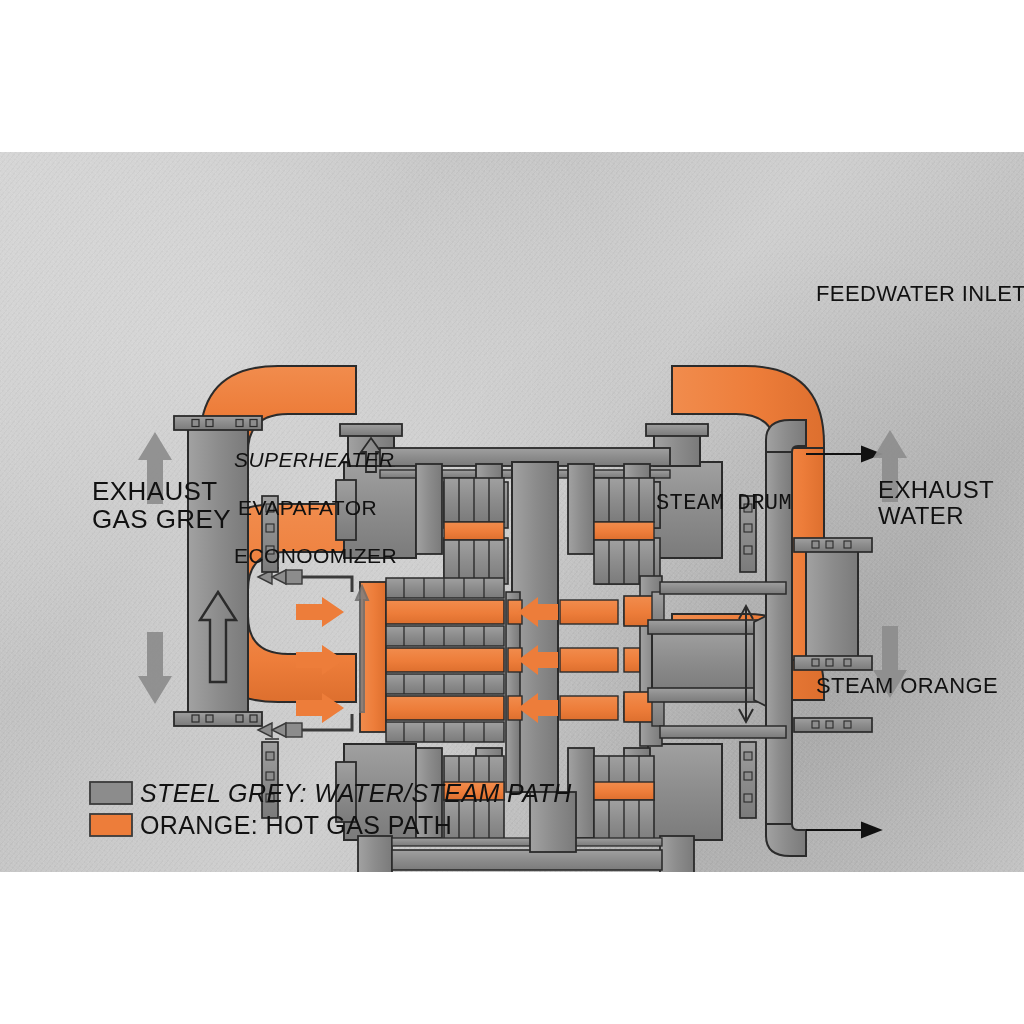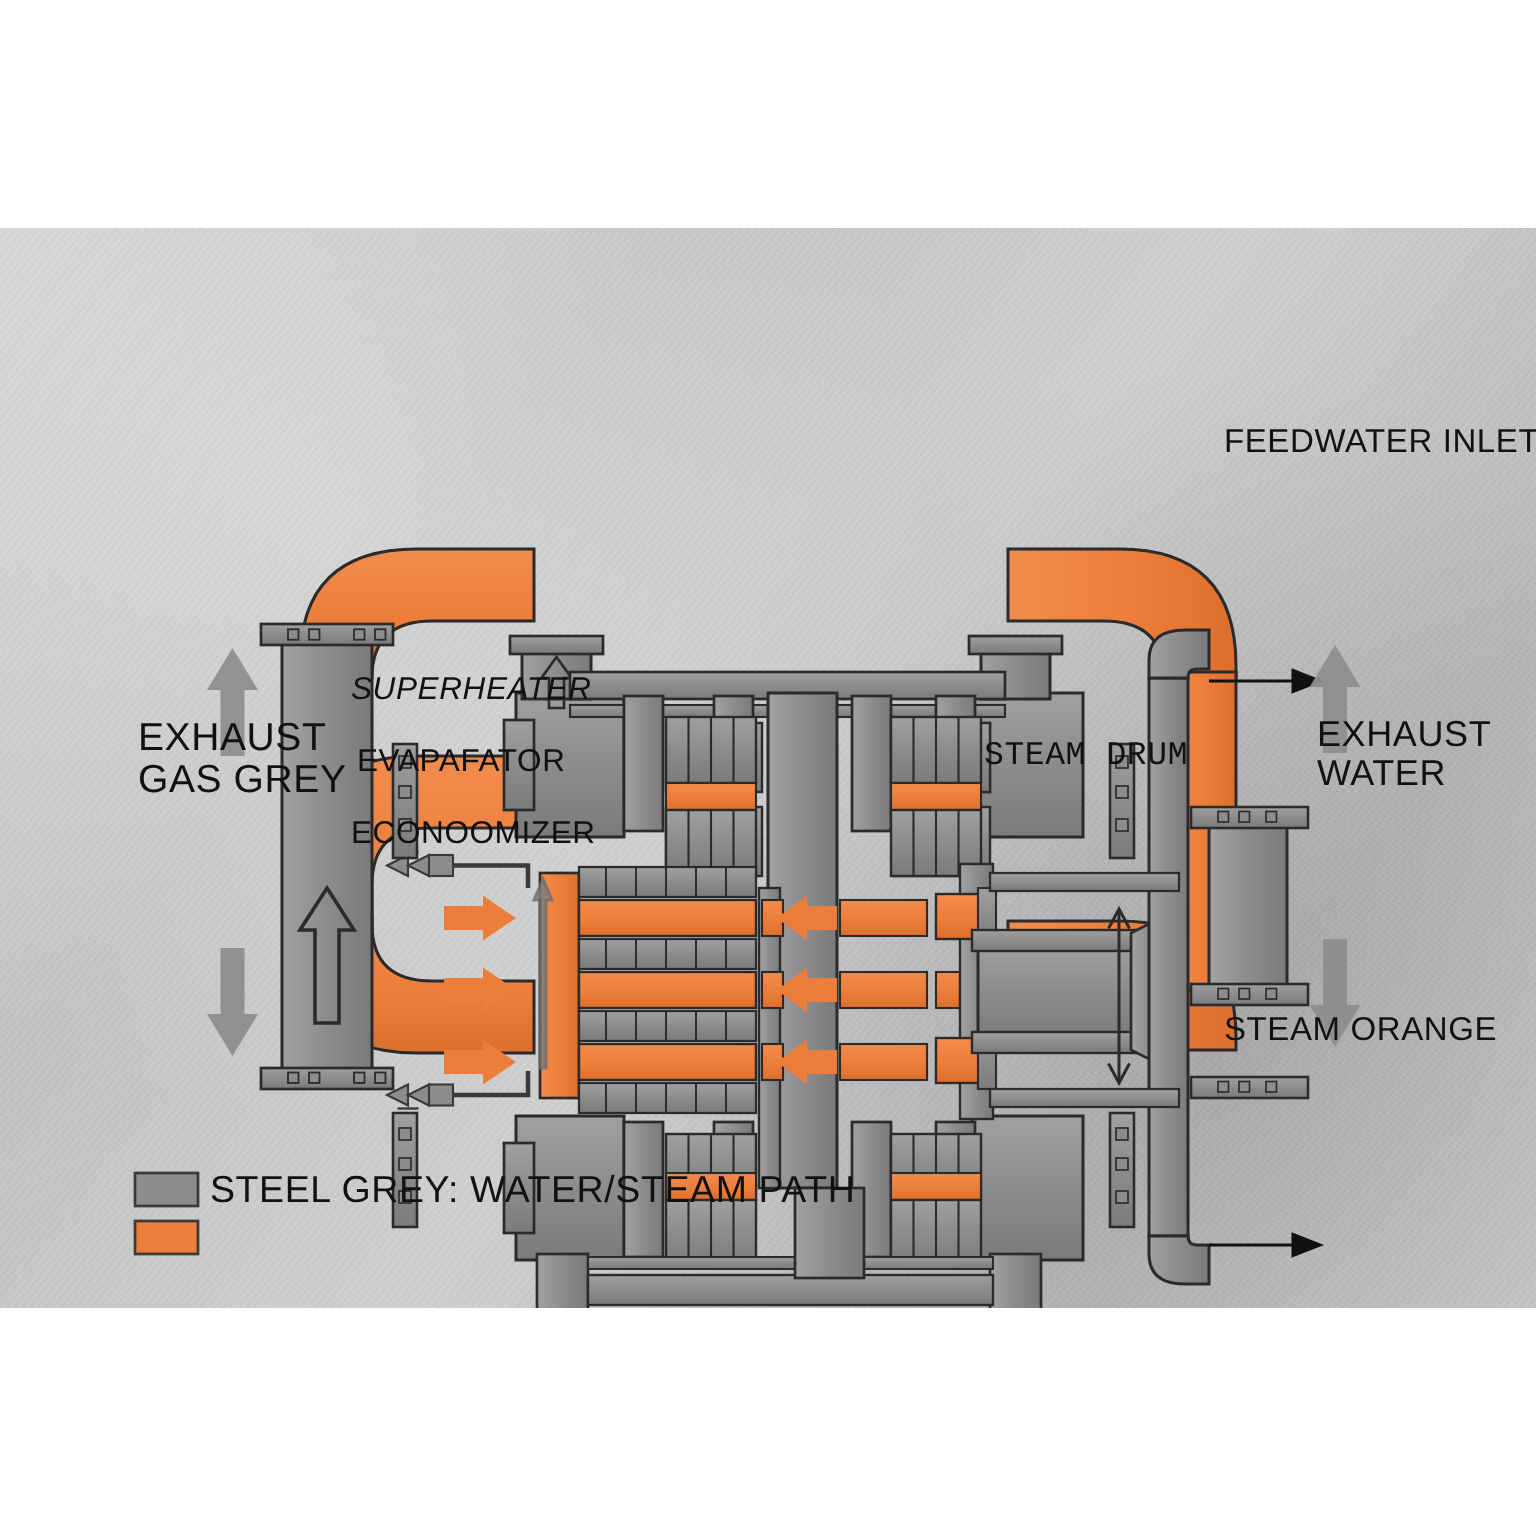--- a/index.html
+++ b/index.html
@@ -376,15 +376,16 @@
 
     <div class="lbl" style="left:816px;top:130px;font-size:22px;">FEEDWATER INLET</div>
 
     <div class="lbl" style="left:816px;top:522px;font-size:22px;">STEAM ORANGE</div>
 
     <div class="lbl c" style="left:858px;top:325px;width:130px;font-size:24px;">
       <div>EXHAUST</div>
       <div>WATER</div>
     </div>
 
-    <div class="lbl" style="left:140px;top:628px;font-size:25px;">STEEL GREY: WATER/STEAM PATH</div>
+    <div class="lbl" style="left:140px;top:628px;font-size:25px;font-style:italic;">STEEL GREY: WATER/STEAM PATH</div>
+    <div class="lbl" style="left:140px;top:660px;font-size:25px;">ORANGE: HOT GAS PATH</div>
   </div>
 </div>
 
 </body></html>

